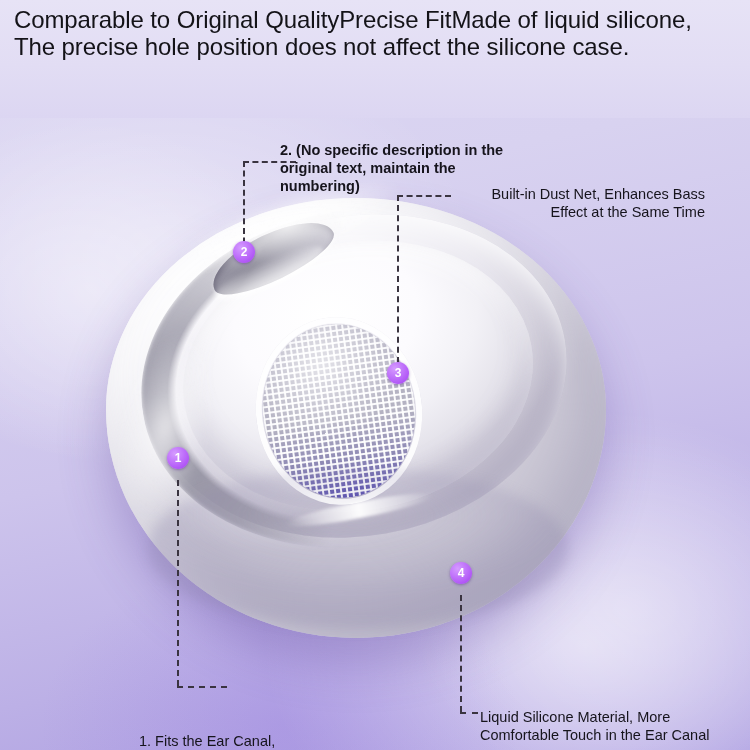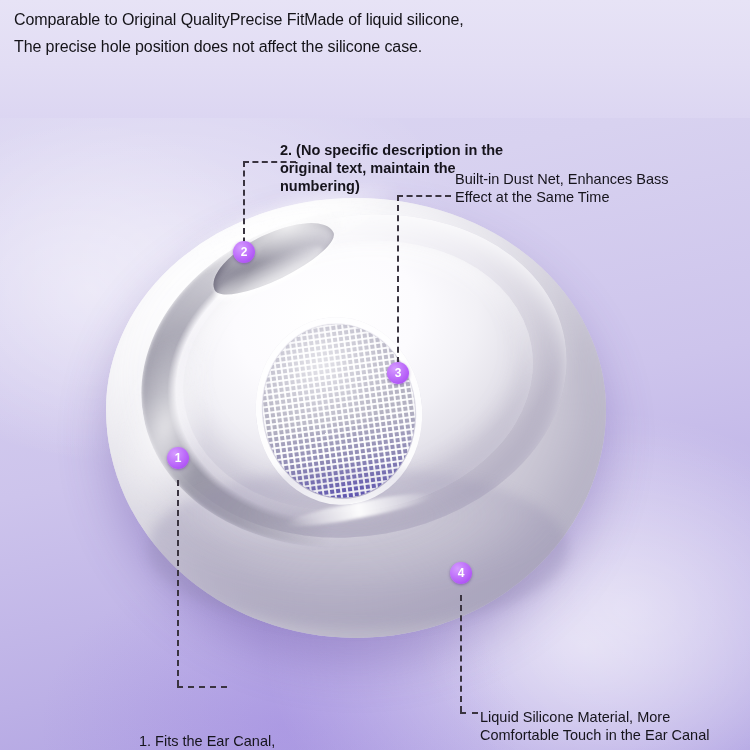--- a/index.html
+++ b/index.html
@@ -40,21 +40,21 @@
     position: absolute;
     left: 0; top: 0;
     width: 750px;
     height: 118px;
     background: linear-gradient(180deg, #e7e3f6 0%, #e2ddf4 55%, #dcd6f2 100%);
     box-sizing: border-box;
     padding: 6px 8px 0 14px;
   }
   #header .hline {
     color: #141318;
-    font-size: 16px;
+    font-size: 24px;
     line-height: 27px;
     letter-spacing: -0.1px;
     white-space: nowrap;
     font-family: "Liberation Sans", sans-serif;
   }
 
   
   #product {
     position: absolute;
     left: 78px;
@@ -305,21 +305,21 @@
   </div>
   <div class="badge" style="left:233px; top:241px;">2</div>
   <div class="calloutText" style="left:280px; top:141px; width:250px;font-weight:bold;">2. (No specific description in the
 original text, maintain the numbering)</div>
 
   <div class="leader" style="left:0; top:0; width:750px; height:750px;">
     <div class="v" style="left:397px; top:195px; height:178px;"></div>
     <div class="h" style="left:397px; top:195px; width:54px;"></div>
   </div>
   <div class="badge" style="left:387px; top:362px;">3</div>
-  <div class="calloutText" style="left:455px; top:170px; width:250px;">Built-in Dust Net, Enhances Bass
+  <div class="calloutText" style="left:455px; top:185px; width:250px;text-align:right;">Built-in Dust Net, Enhances Bass
 Effect at the Same Time</div>
 
   <div class="leader" style="left:0; top:0; width:750px; height:750px;">
     <div class="v" style="left:177px; top:480px; height:206px;"></div>
     <div class="h" style="left:177px; top:686px; width:50px;"></div>
   </div>
   <div class="badge" style="left:167px; top:447px;">1</div>
   <div class="calloutText" style="left:103px; top:732px; width:260px;margin-left:36px;">1. Fits the Ear Canal,
 Not Easy to Fall Off</div>
 

